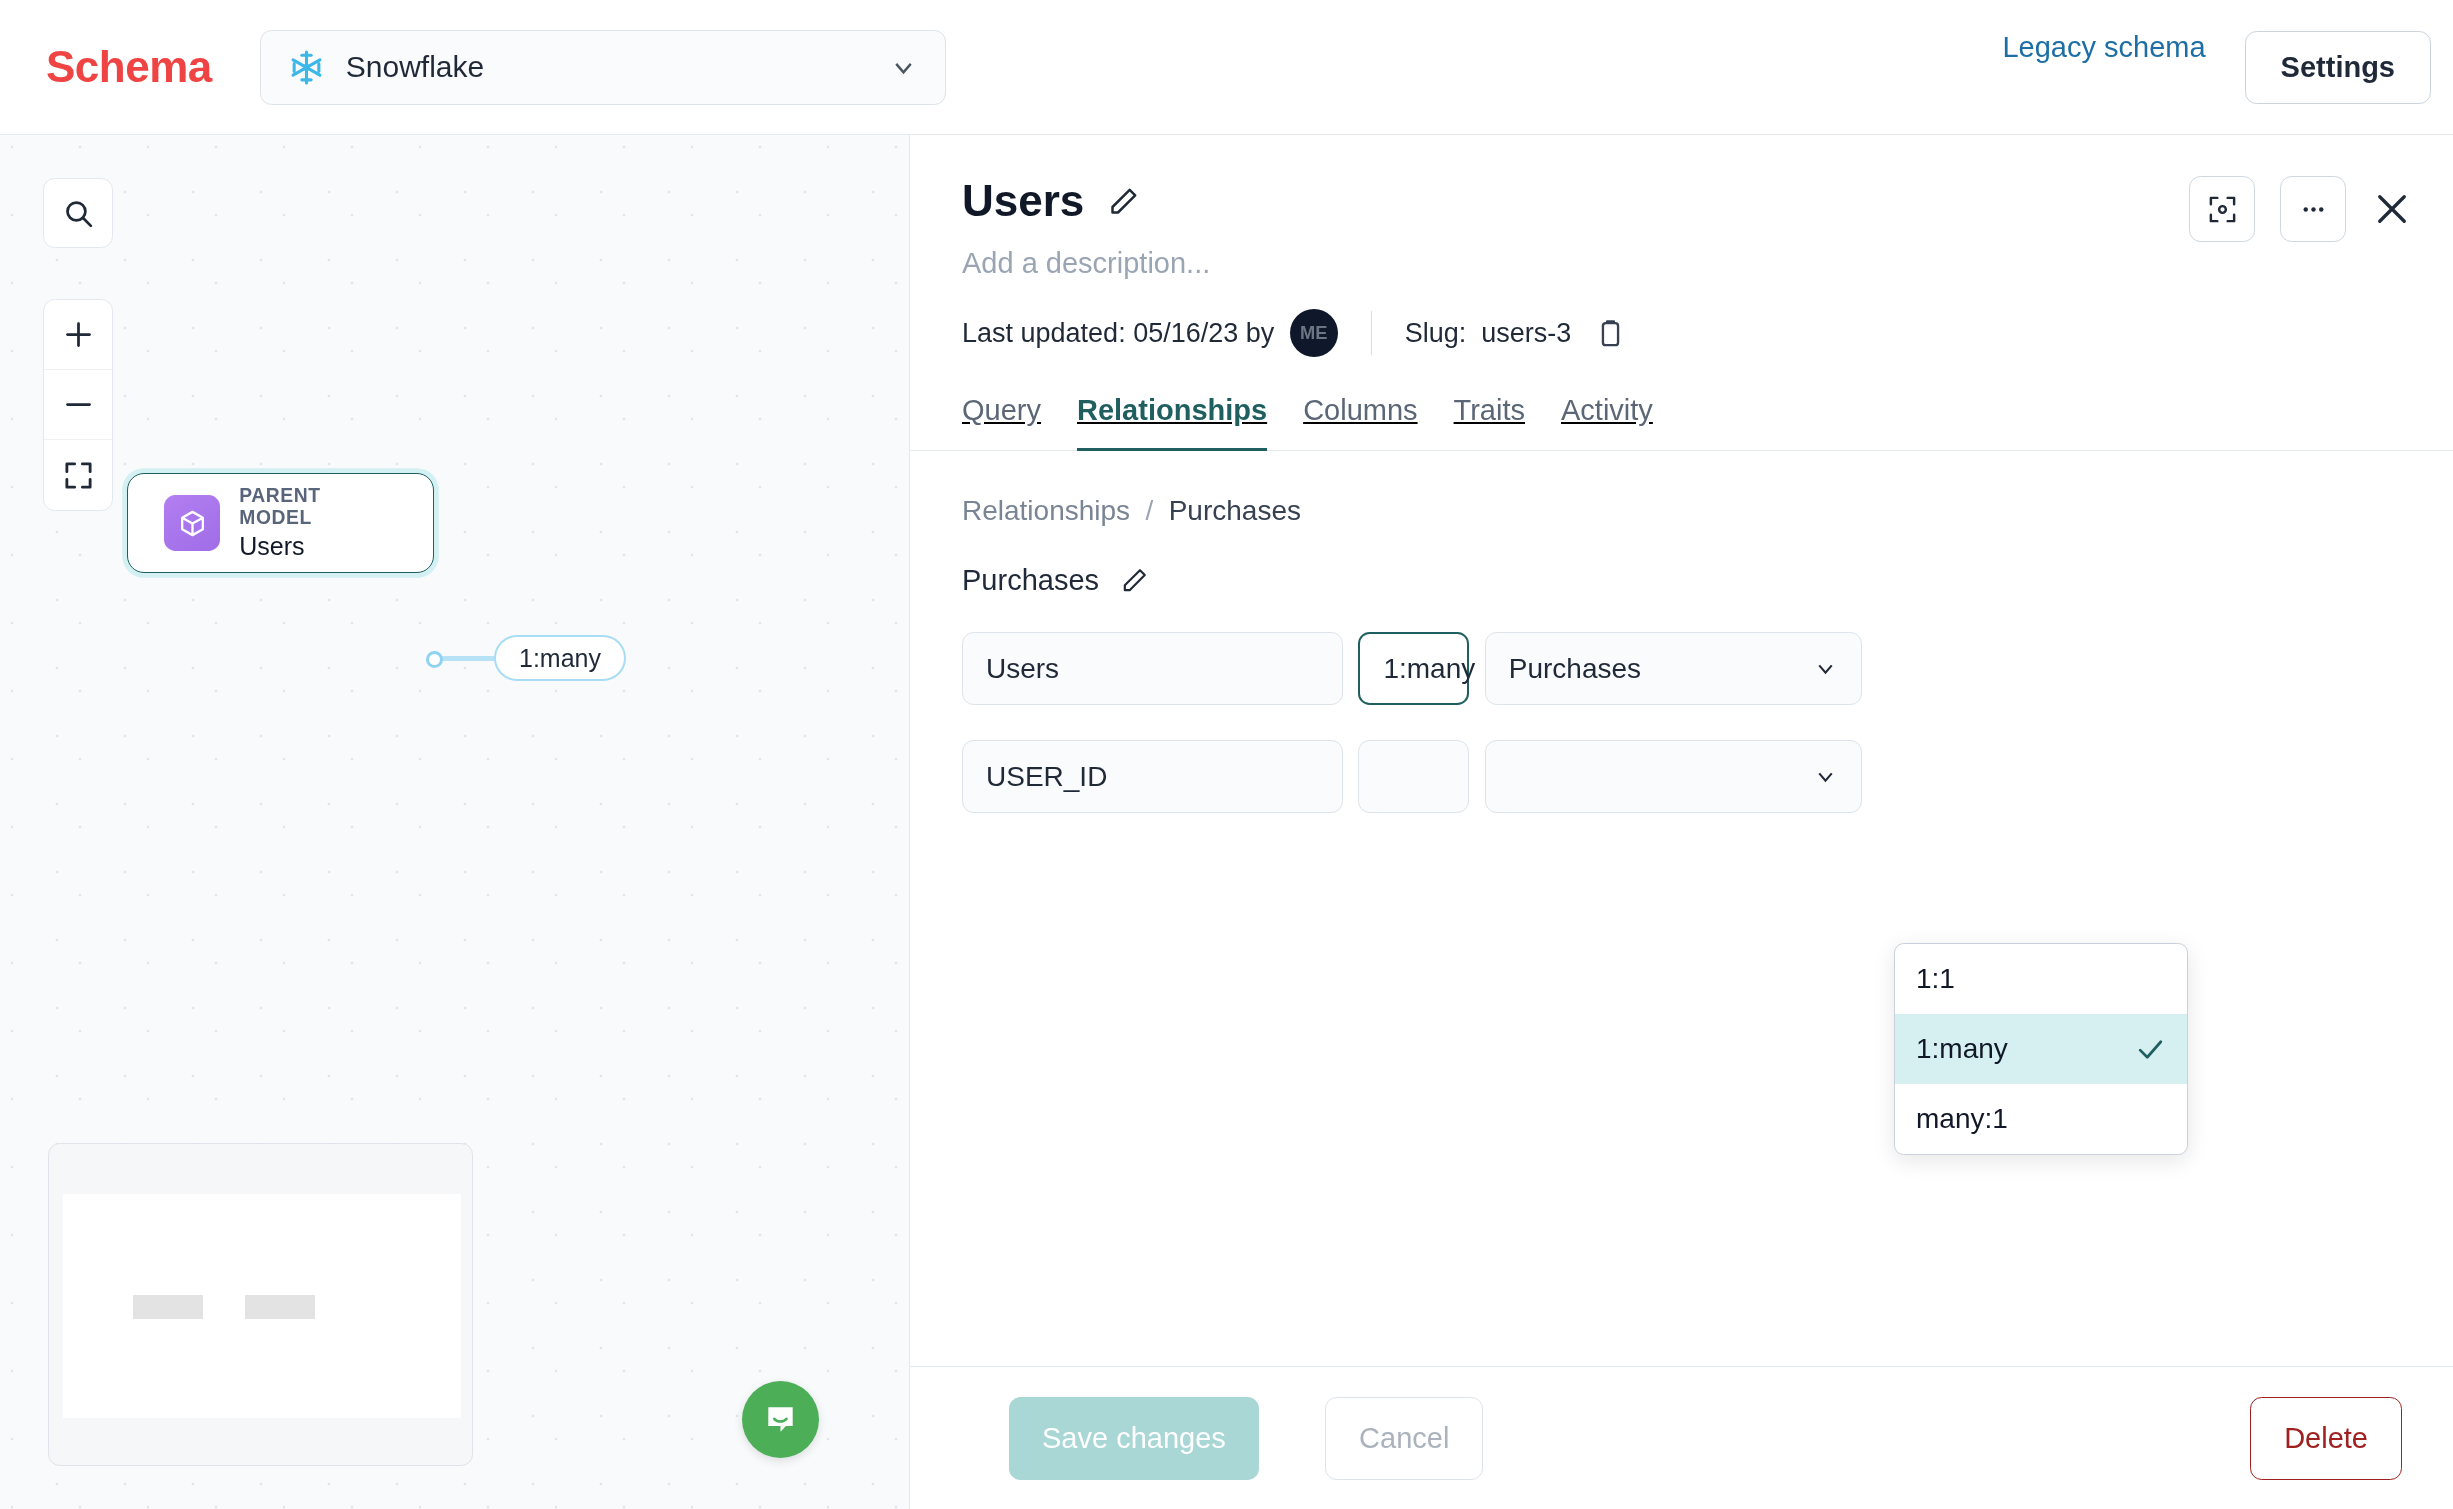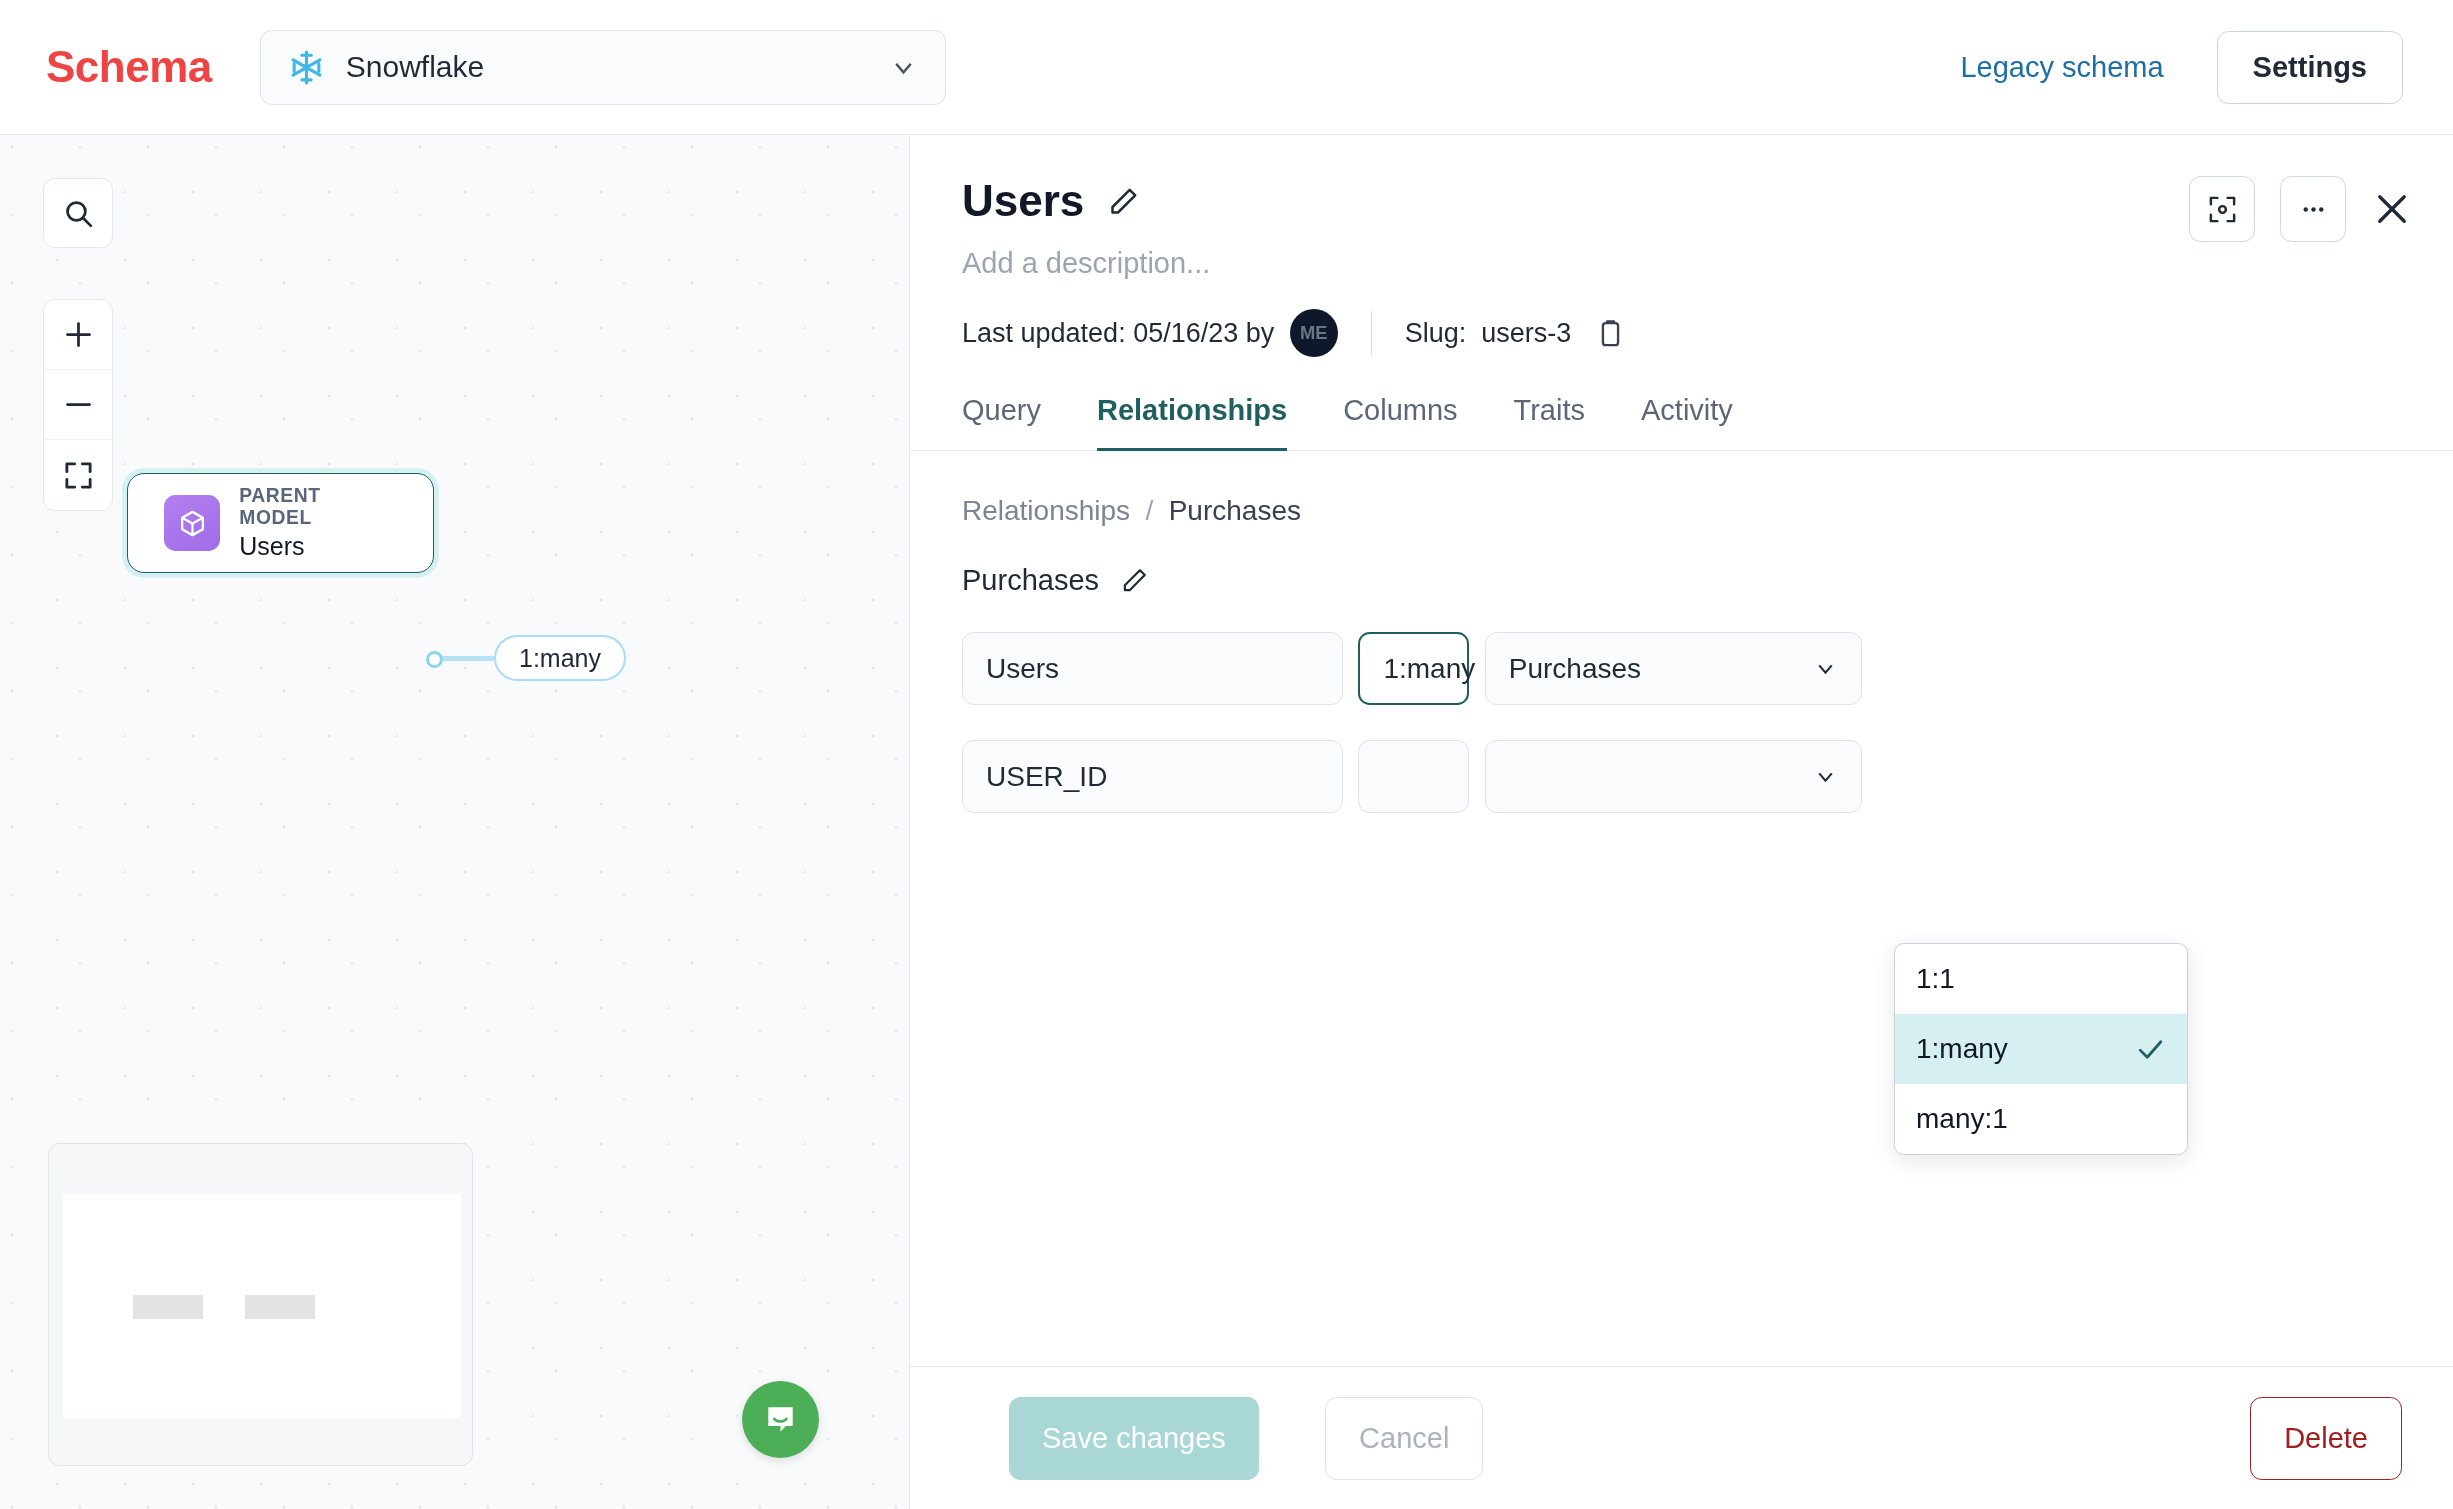--- a/index.html
+++ b/index.html
@@ -32,22 +32,22 @@
     display: flex; align-items: center;
     padding: 0 27px;
     cursor: pointer;
   }
   .snowflake-icon { width: 37px; height: 37px; flex: 0 0 37px; }
   .source-select .label {
     margin-left: 21px; font-size: 30px; color: #1f2937; flex: 1;
   }
   .chev { width: 29px; height: 29px; flex: 0 0 29px; color: #4b5563; }
   .topbar-right {
-    margin-left: auto; margin-right: 50px;
-    display: flex; align-items: center; gap: 53px;
+    margin-left: auto; margin-right: 22px;
+    display: flex; align-items: flex-start; gap: 39px;
   }
   .legacy-link {
     font-size: 29px; color: #1c6ea4; cursor: pointer; white-space: nowrap;
   }
   .settings-btn {
     height: 73px; padding: 0 35px;
     border: 1px solid #cbd3dc; border-radius: 11.6px;
     background: #fff; color: #1f2937;
     font-size: 29px; font-weight: 700;
     font-family: "Liberation Sans", sans-serif;
@@ -190,22 +190,23 @@
     margin-left: 15.4px;
   }
   .meta-sep {
     width: 1px; height: 44px; background: #d7dde4; margin: 0 33px;
   }
   .copy-icon { margin-left: 23px; cursor: pointer; color: #374151; }
 
   
   .tabs {
     margin-top: 37px; padding: 0 52px;
-    display: flex; align-items: flex-end; gap: 56px;
+    display: flex; align-items: flex-end; gap: 36px;
     border-bottom: 1px solid #e4e9ef;
+    text-decoration: underline;
   }
   .tab {
     font-size: 29px; color: #5b6777; padding-bottom: 21px;
     border-bottom: 3.9px solid transparent; cursor: pointer;
     margin-bottom: -1px;
   }
   .tab.active { color: #1f5f5f; font-weight: 700; border-bottom-color: #1f5f5f; }
 
   
   .panel-body { flex: 1; padding: 44px 52px 0 52px; position: relative; }

